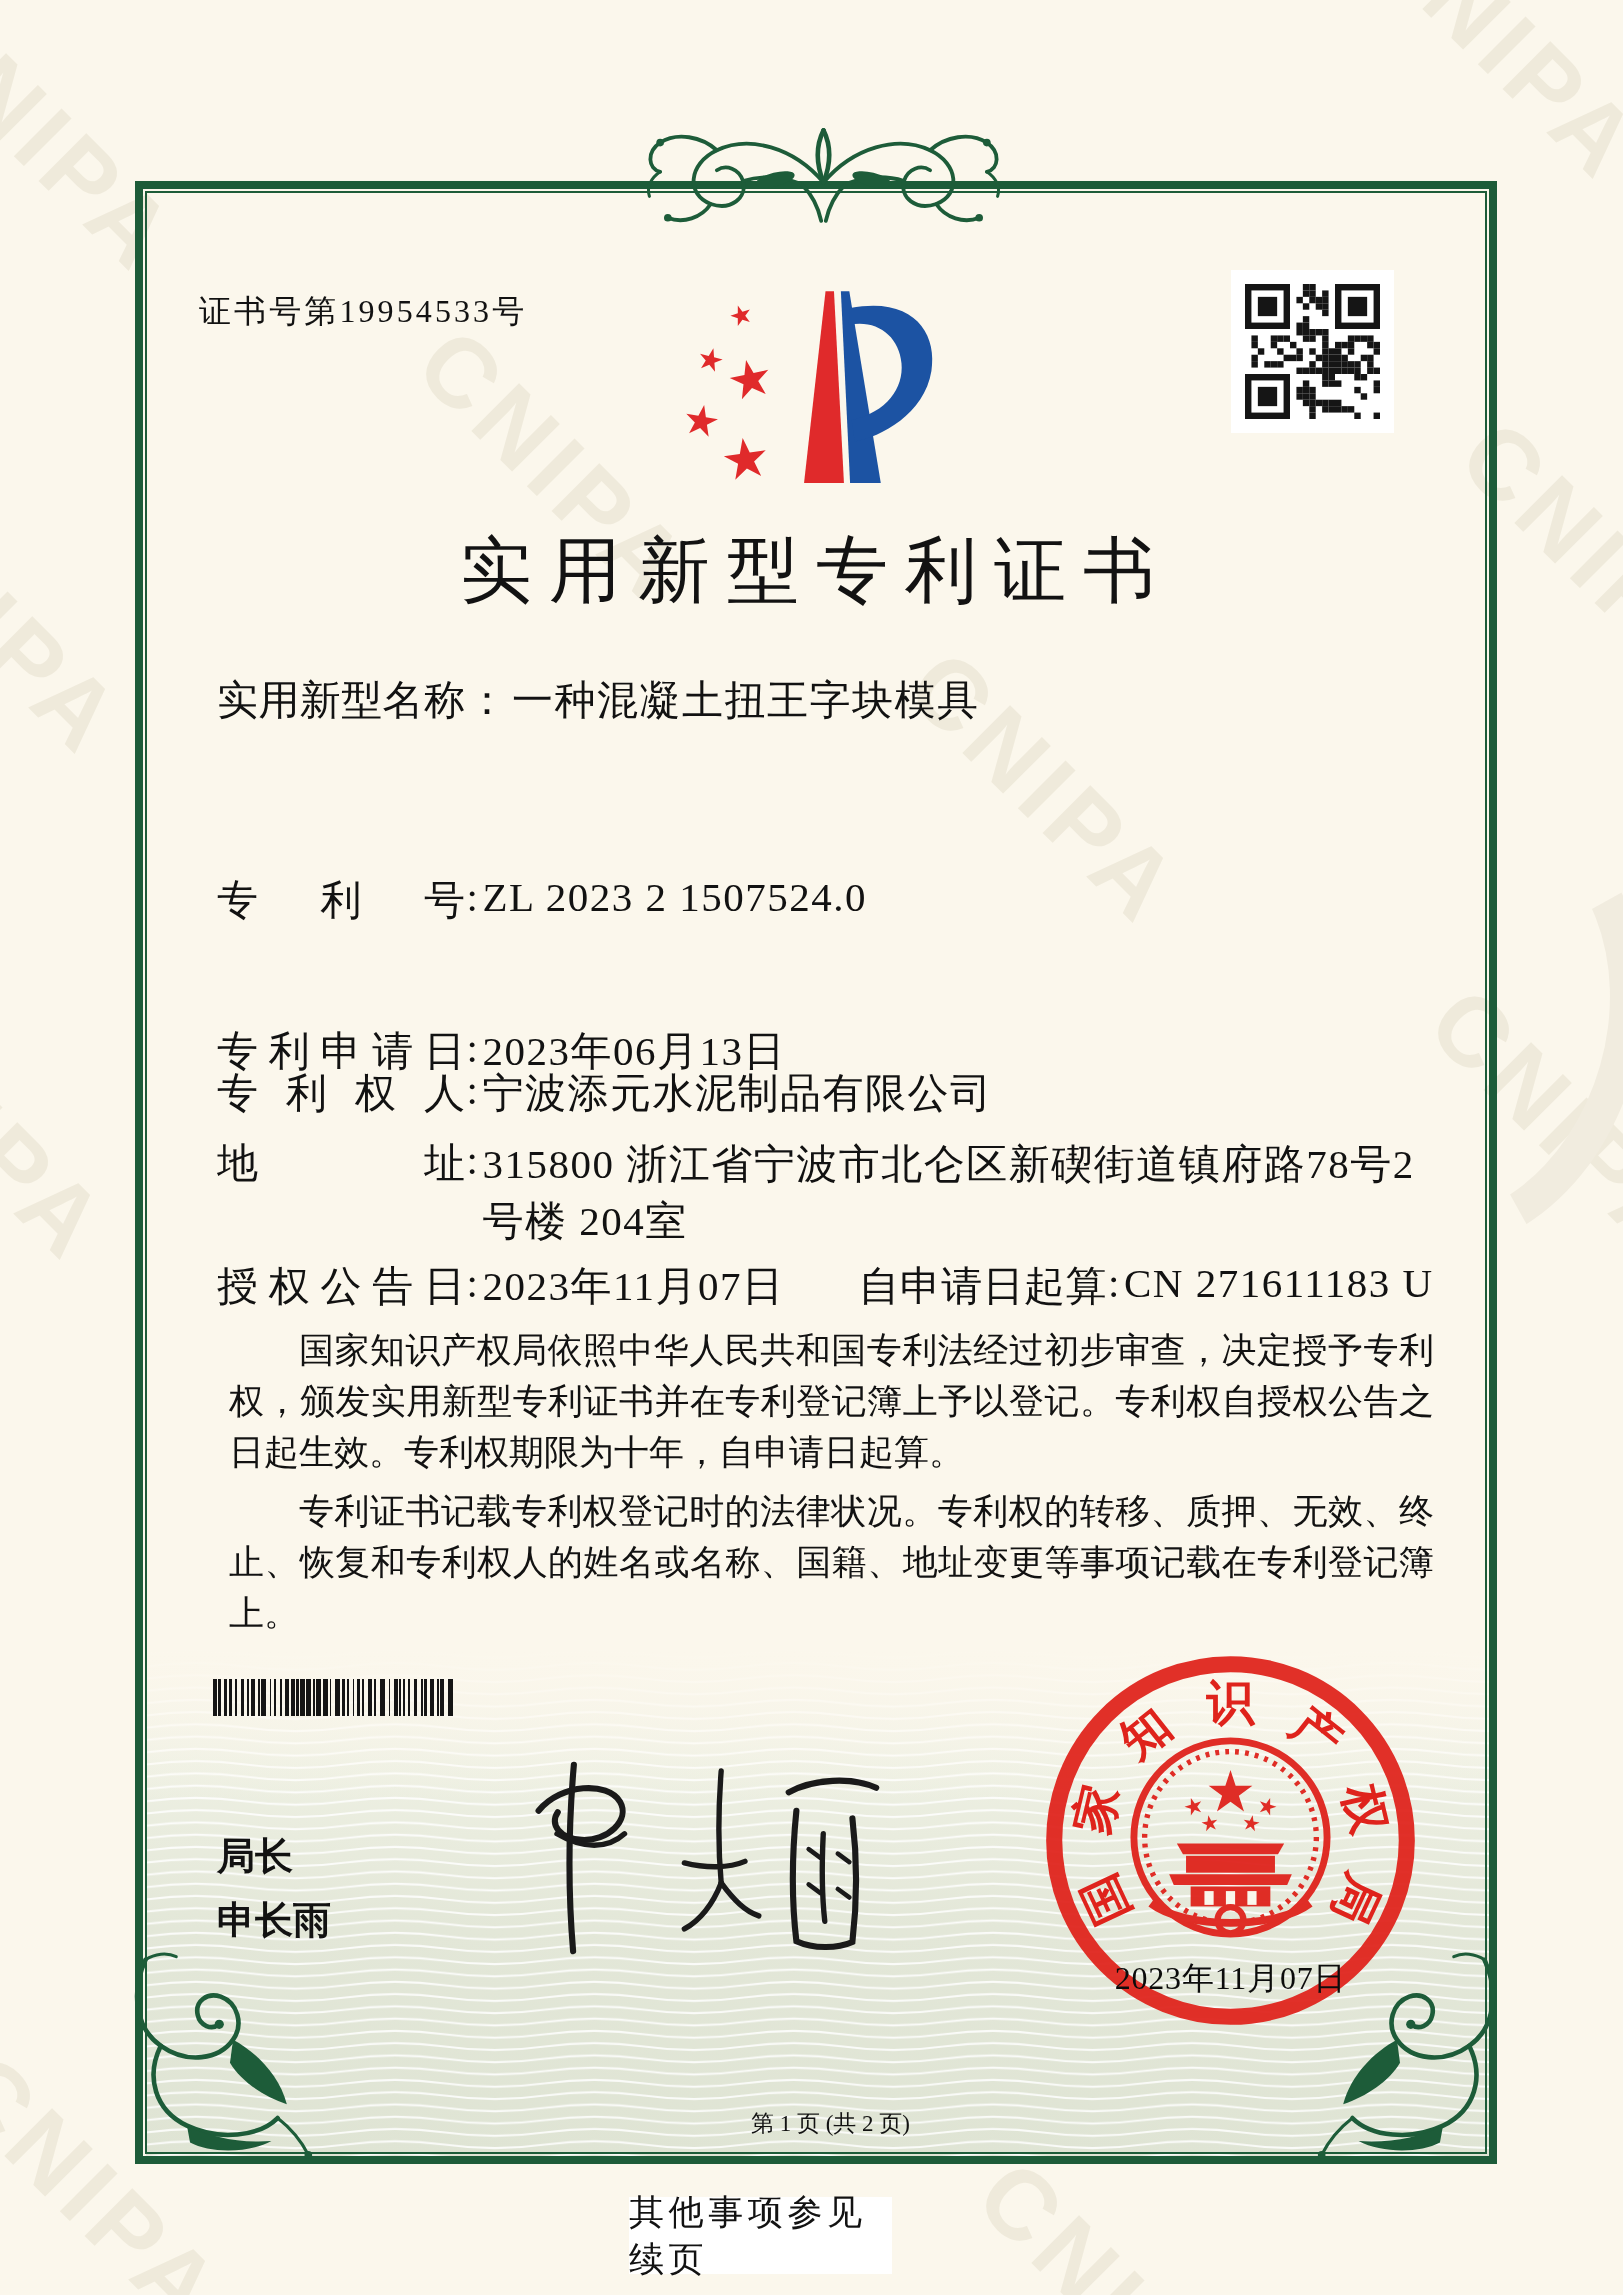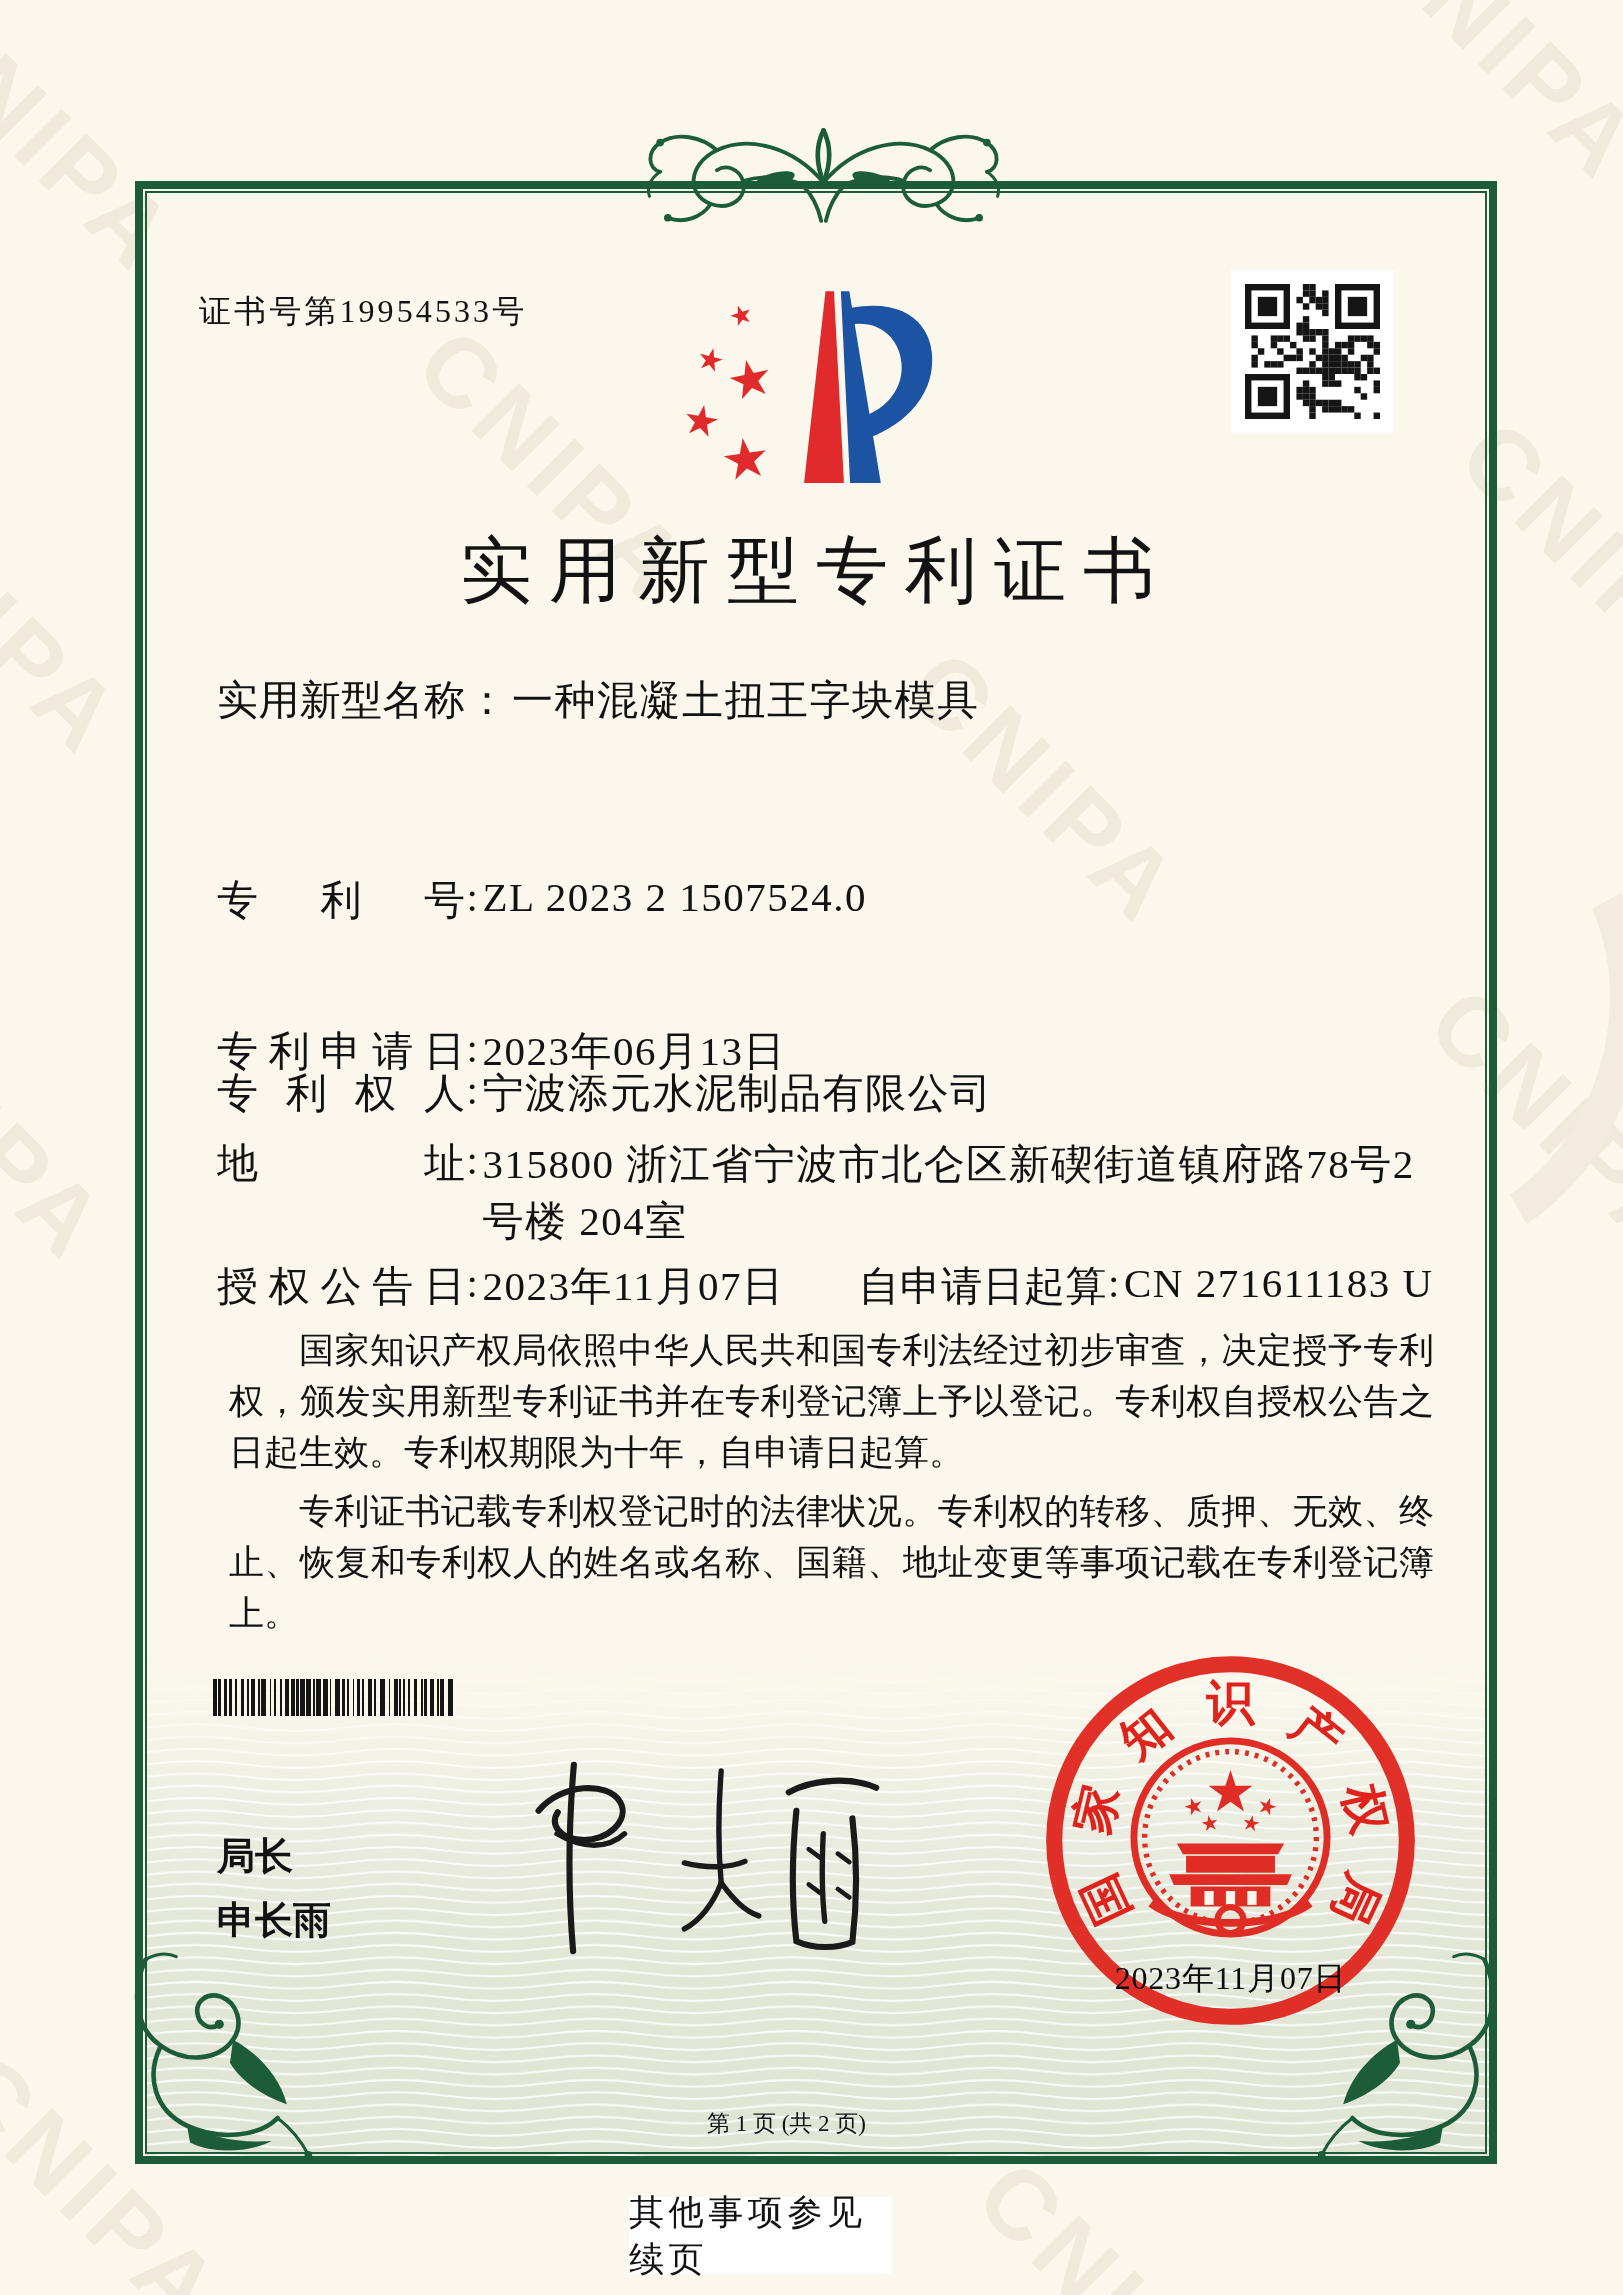--- a/index.html
+++ b/index.html
@@ -55,21 +55,21 @@
   #seal svg{position:absolute;left:0;top:0;}
   .ring-char{
     position:absolute;left:50%;top:50%;width:58px;height:58px;margin:-29px 0 0 -29px;
     display:flex;align-items:center;justify-content:center;
     font-weight:700;font-size:48px;color:#df231c;
     transform:rotate(var(--a)) translateY(-138px);z-index:4;
   }
   .seal-date{position:absolute;left:1077px;top:1957px;width:307px;text-align:center;
     font-size:32px;color:#0c0c0c;letter-spacing:0.8px;z-index:5;}
   
-  .footer{position:absolute;left:135px;top:2108px;width:1303px;text-align:center;font-size:23px;z-index:2;}
+  .footer{position:absolute;left:135px;top:2108px;width:1303px;text-align:center;font-size:23px;z-index:2;padding-left:44px;}
   .cont-box{position:absolute;left:629px;top:2197px;width:263px;height:77px;background:#ffffff;
     display:flex;align-items:center;justify-content:center;font-size:35px;letter-spacing:4.6px;z-index:2;}
   
   #ornament{position:absolute;left:585px;top:121px;z-index:2;}
   .flourish{position:absolute;top:1949px;z-index:2;}
   .flourish.left{left:124px;}
   .flourish.right{left:1314px;transform:scaleX(-1);}
 </style>
 </head>
 <body>

